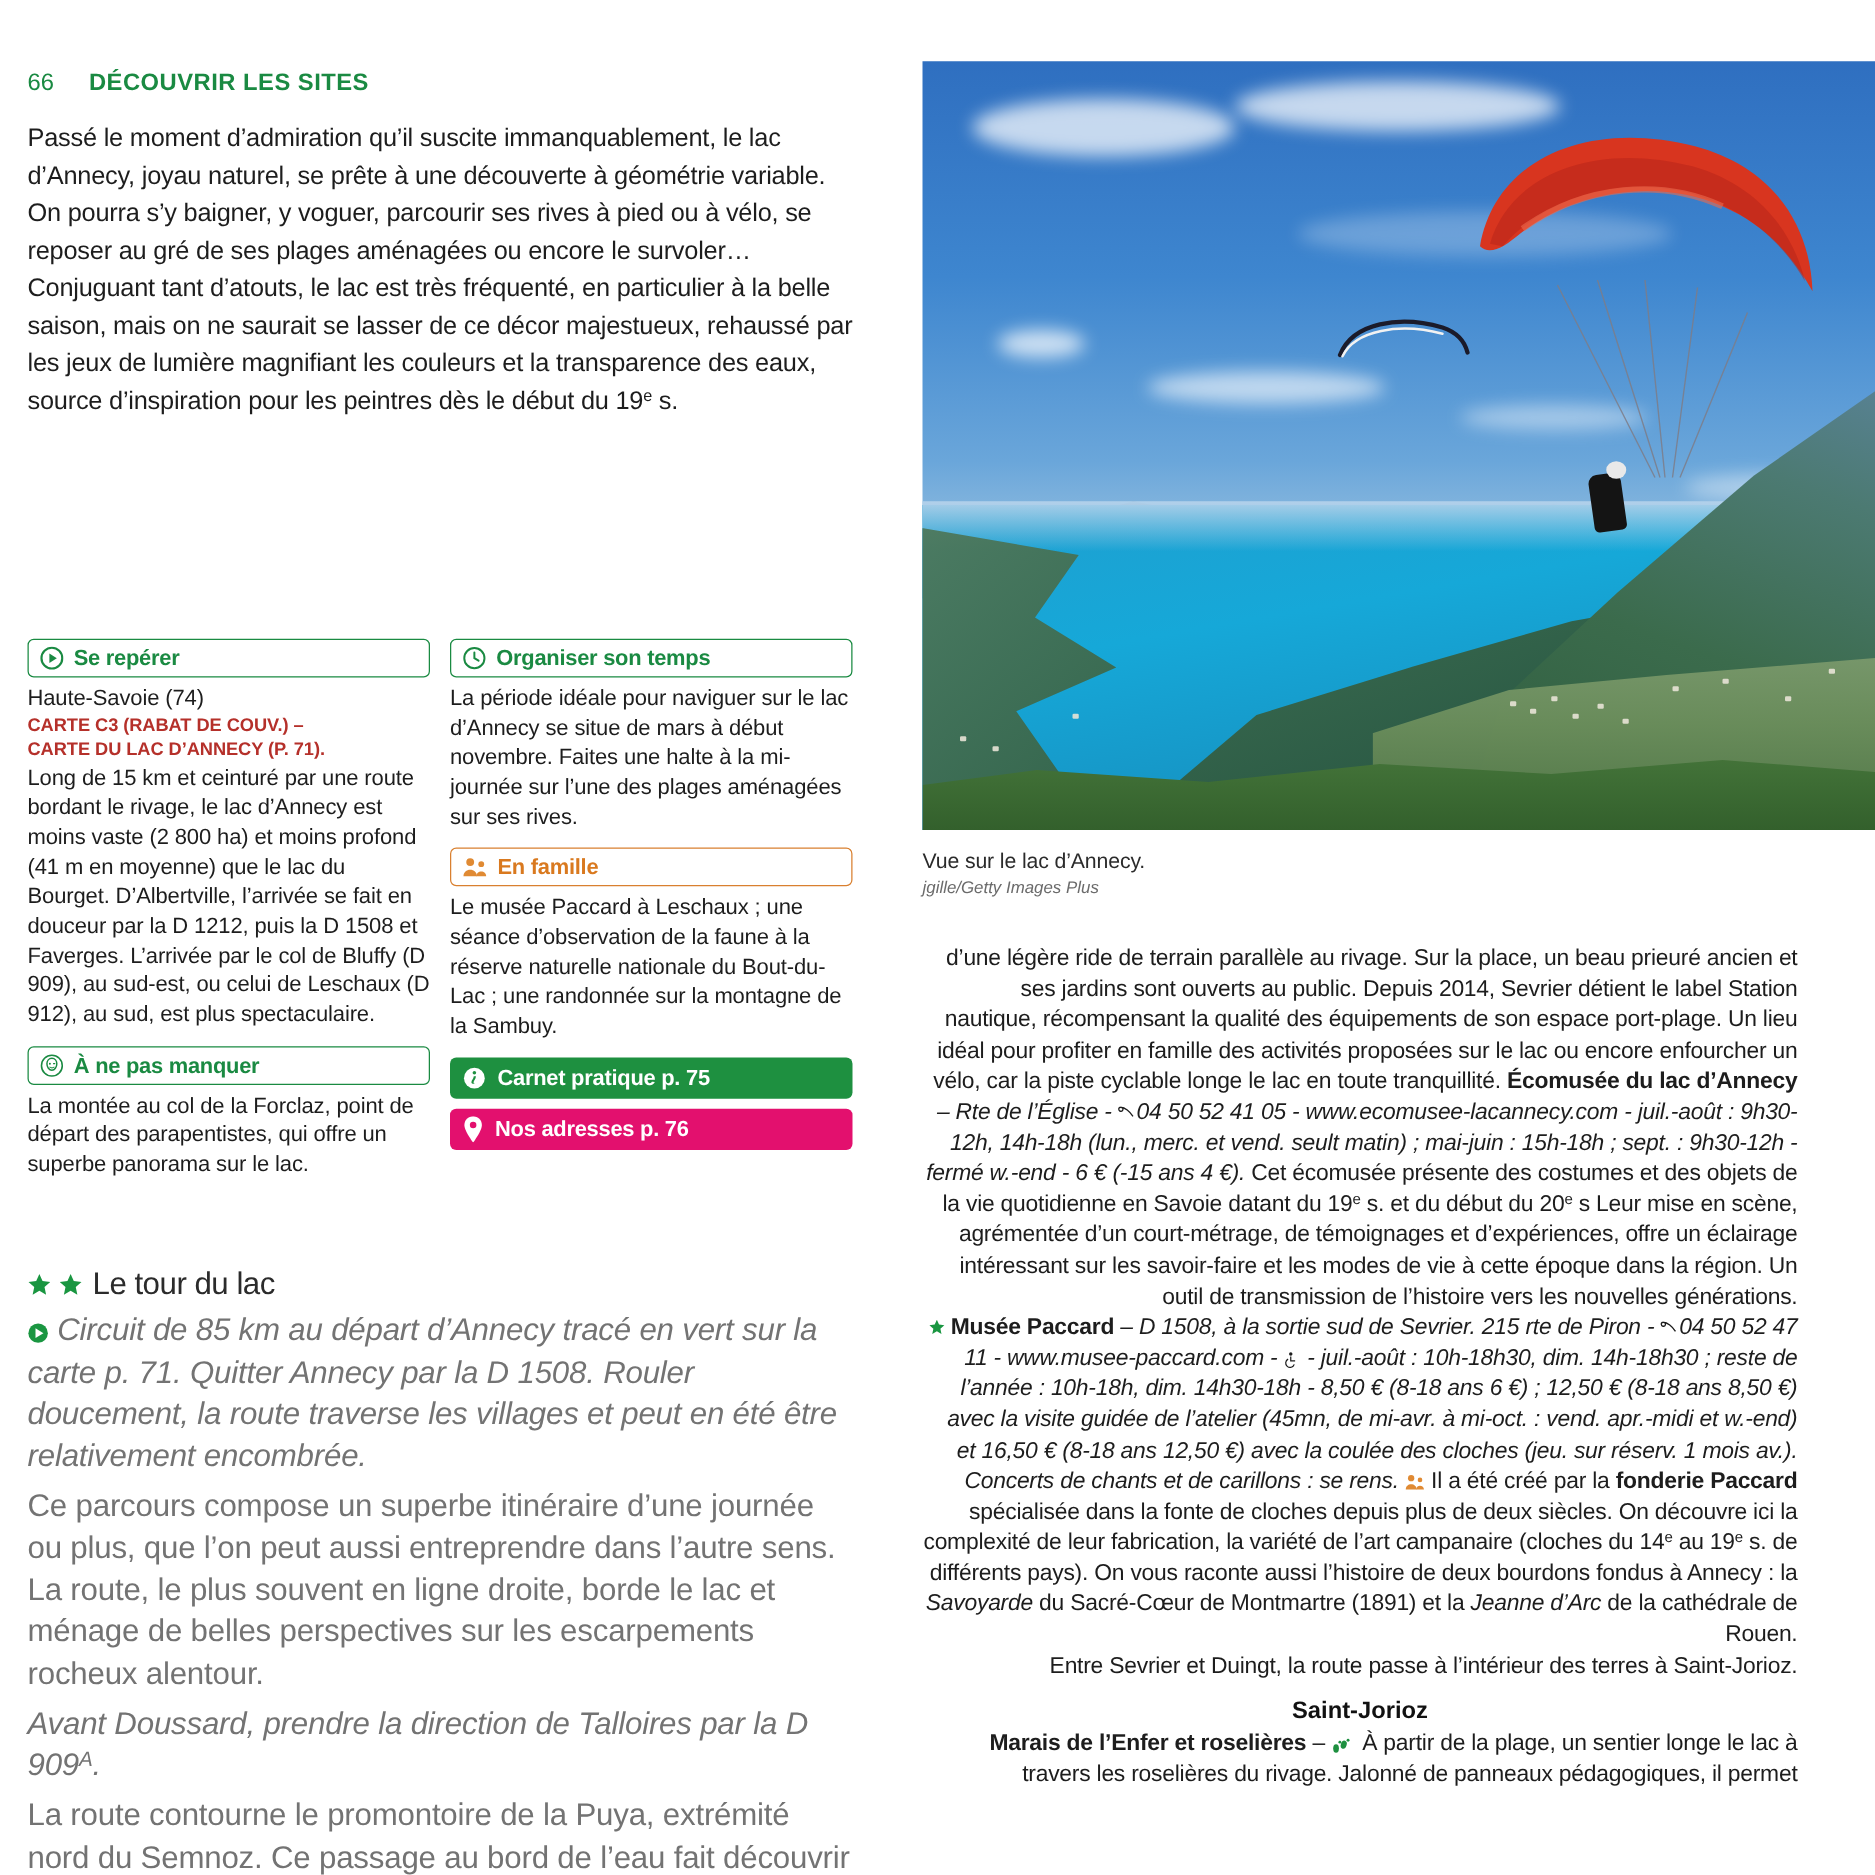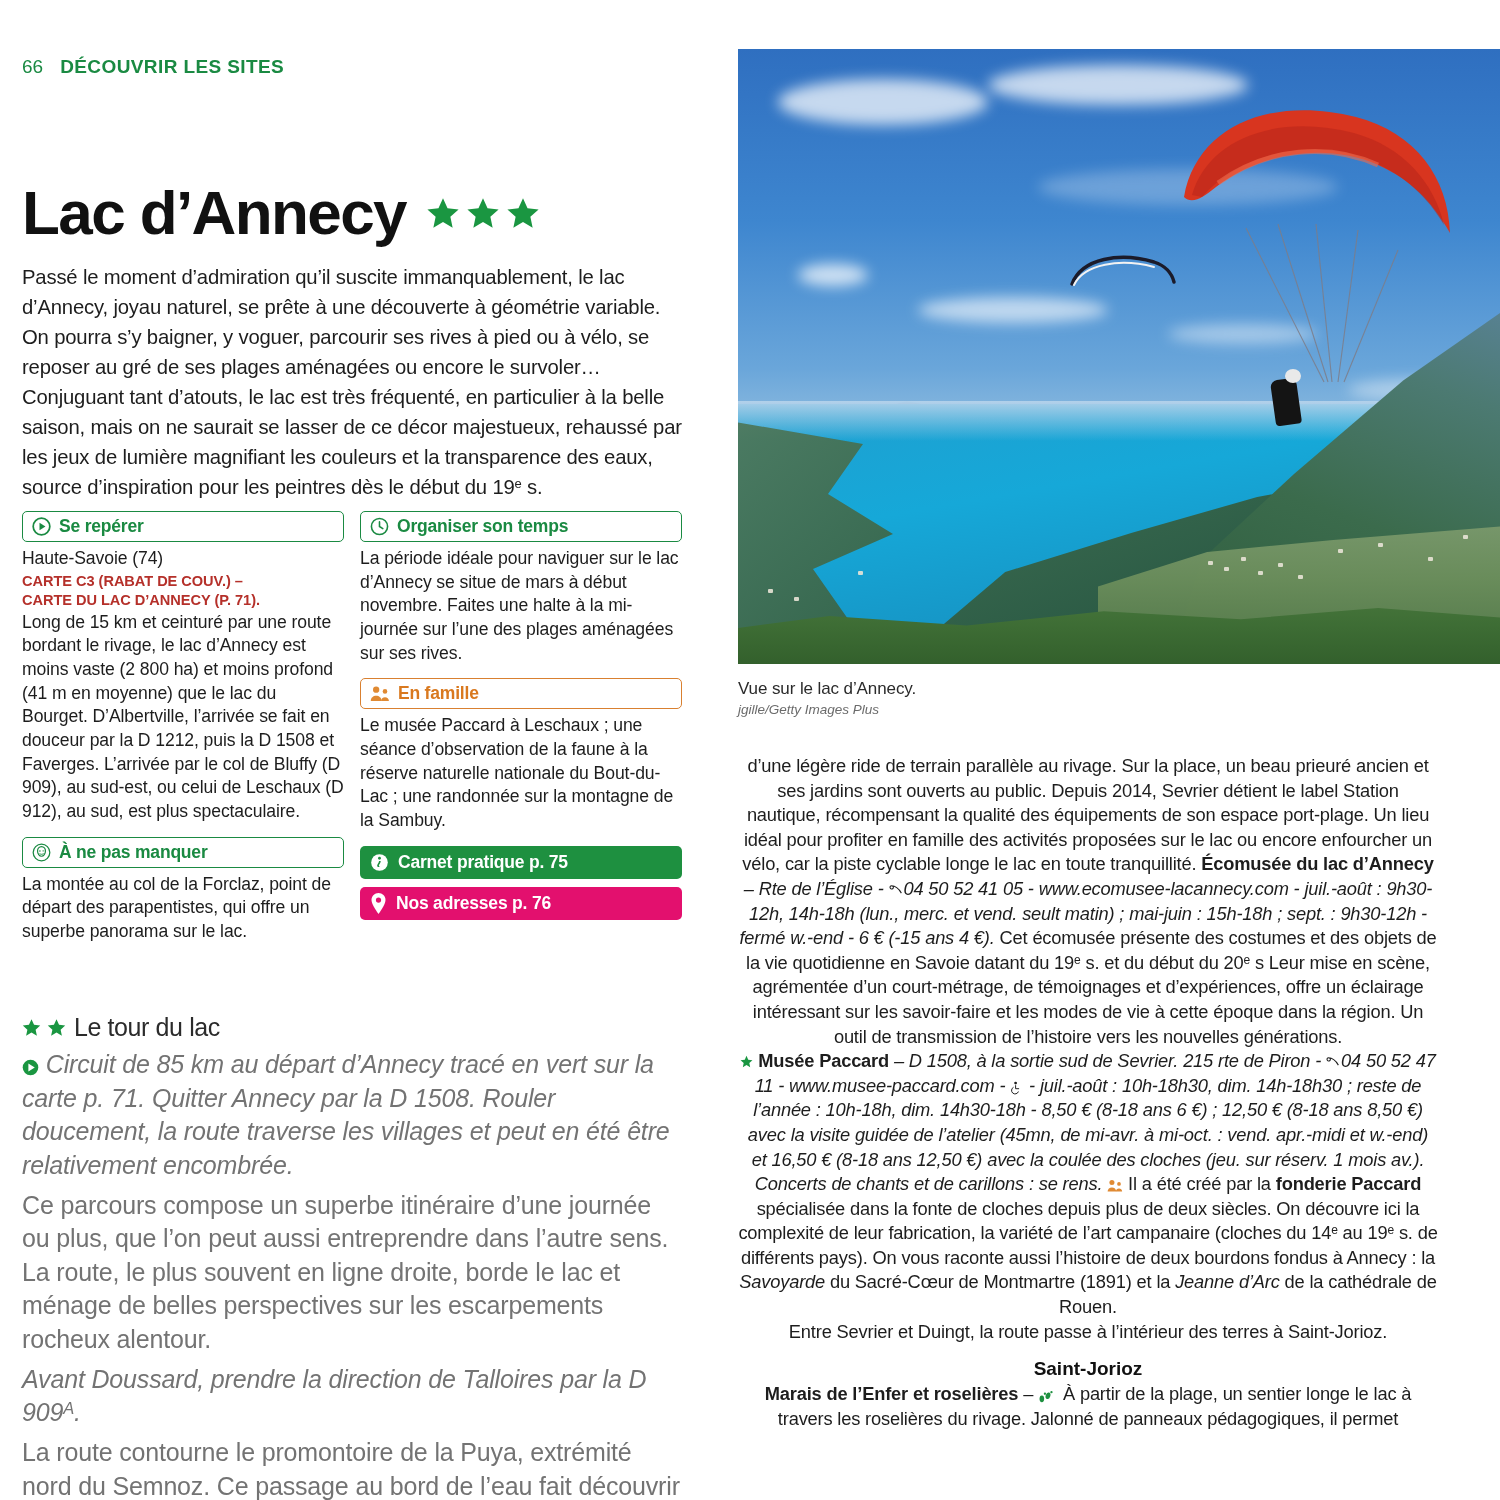--- a/index.html
+++ b/index.html
@@ -10,21 +10,21 @@
     color:#1a1a1a;
     position:relative;
     overflow:hidden;
   }
 
   
   #left-col {
     position:absolute; left:22px; top:56px; width:660px; height:1430px;
   }
 
-  #running-head { display:flex; align-items:flex-start; gap:17px; }
+  #running-head { display:flex; align-items:flex-start; gap:28px; }
   #folio { font-size:19px; color:#1a8a42; font-weight:400; }
   #section-title {
     font-size:19px; color:#1a8a42; font-weight:bold;
     letter-spacing:0.4px;
   }
 
   #page-title-row {
     margin-top:104px; display:flex; align-items:center; gap:20px;
   }
   #page-title {
@@ -177,53 +177,39 @@
   }
   #second-wing { position:absolute; left:330px; top:205px; width:110px; height:45px; }
 
   #caption { margin-top:15px; width:720px; }
   #caption-main { font-size:17px; color:#2b2b2b; letter-spacing:-0.1px; }
   #caption-credit { font-size:13.5px; color:#6b6b6b; font-style:italic; margin-top:3px; }
 
   #right-body { margin-top:37px; width:700px; }
   .rb {
     font-size:18.3px; line-height:1.345; color:#1d1d1d;
-    letter-spacing:-0.18px; text-align:center;
+    letter-spacing:-0.18px; text-align:right;
   }
   .rb b { font-weight:bold; }
   .rb i { font-style:italic; }
   .rb sup { font-size:0.66em; vertical-align:0.45em; }
   .rb-h { font-size:19px; font-weight:bold; color:#111; margin-top:14px;text-align:center; }
 
   .inline-ico { display:inline-block; vertical-align:-3px; }
 </style>
 </head>
 <body>
 
 <div id="left-col">
 
   <div id="running-head">
     <span id="folio">66</span>
     <span id="section-title">DÉCOUVRIR LES SITES</span>
   </div>
 
-  <div id="page-title-row">
-    <h1 id="page-title">Lac d’Annecy</h1>
-    <span class="star-row">
-      <svg class="star" viewBox="0 0 24 24">
-          <polygon points="12,1.5 15.2,8.6 23,9.5 17.2,14.7 18.8,22.4 12,18.4 5.2,22.4 6.8,14.7 1,9.5 8.8,8.6"></polygon>
-        </svg>
-      <svg class="star" viewBox="0 0 24 24">
-          <polygon points="12,1.5 15.2,8.6 23,9.5 17.2,14.7 18.8,22.4 12,18.4 5.2,22.4 6.8,14.7 1,9.5 8.8,8.6"></polygon>
-        </svg>
-      <svg class="star" viewBox="0 0 24 24">
-          <polygon points="12,1.5 15.2,8.6 23,9.5 17.2,14.7 18.8,22.4 12,18.4 5.2,22.4 6.8,14.7 1,9.5 8.8,8.6"></polygon>
-        </svg>
-    </span>
-  </div>
 
   <p id="intro"><span>Passé le moment d’admiration qu’il suscite immanquablement, le lac d’Annecy, joyau naturel, se prête à une découverte à géométrie variable. On pourra s’y baigner, y voguer, parcourir ses rives à pied ou à vélo, se reposer au gré de ses plages aménagées ou encore le survoler… Conjuguant tant d’atouts, le lac est très fréquenté, en particulier à la belle saison, mais on ne saurait se lasser de ce décor majestueux, rehaussé par les jeux de lumière magnifiant les couleurs et la transparence des eaux, source d’inspiration pour les peintres dès le début du 19</span><sup>e</sup><span> s.</span></p>
 
   <div id="info-grid">
 
     <div class="info-col">
 
       <div class="ibox-head">
         <svg width="19" height="19" viewBox="0 0 24 24">
           <circle cx="12" cy="12" r="10.5" fill="none" stroke="#1a8a42" stroke-width="2.2"></circle>

